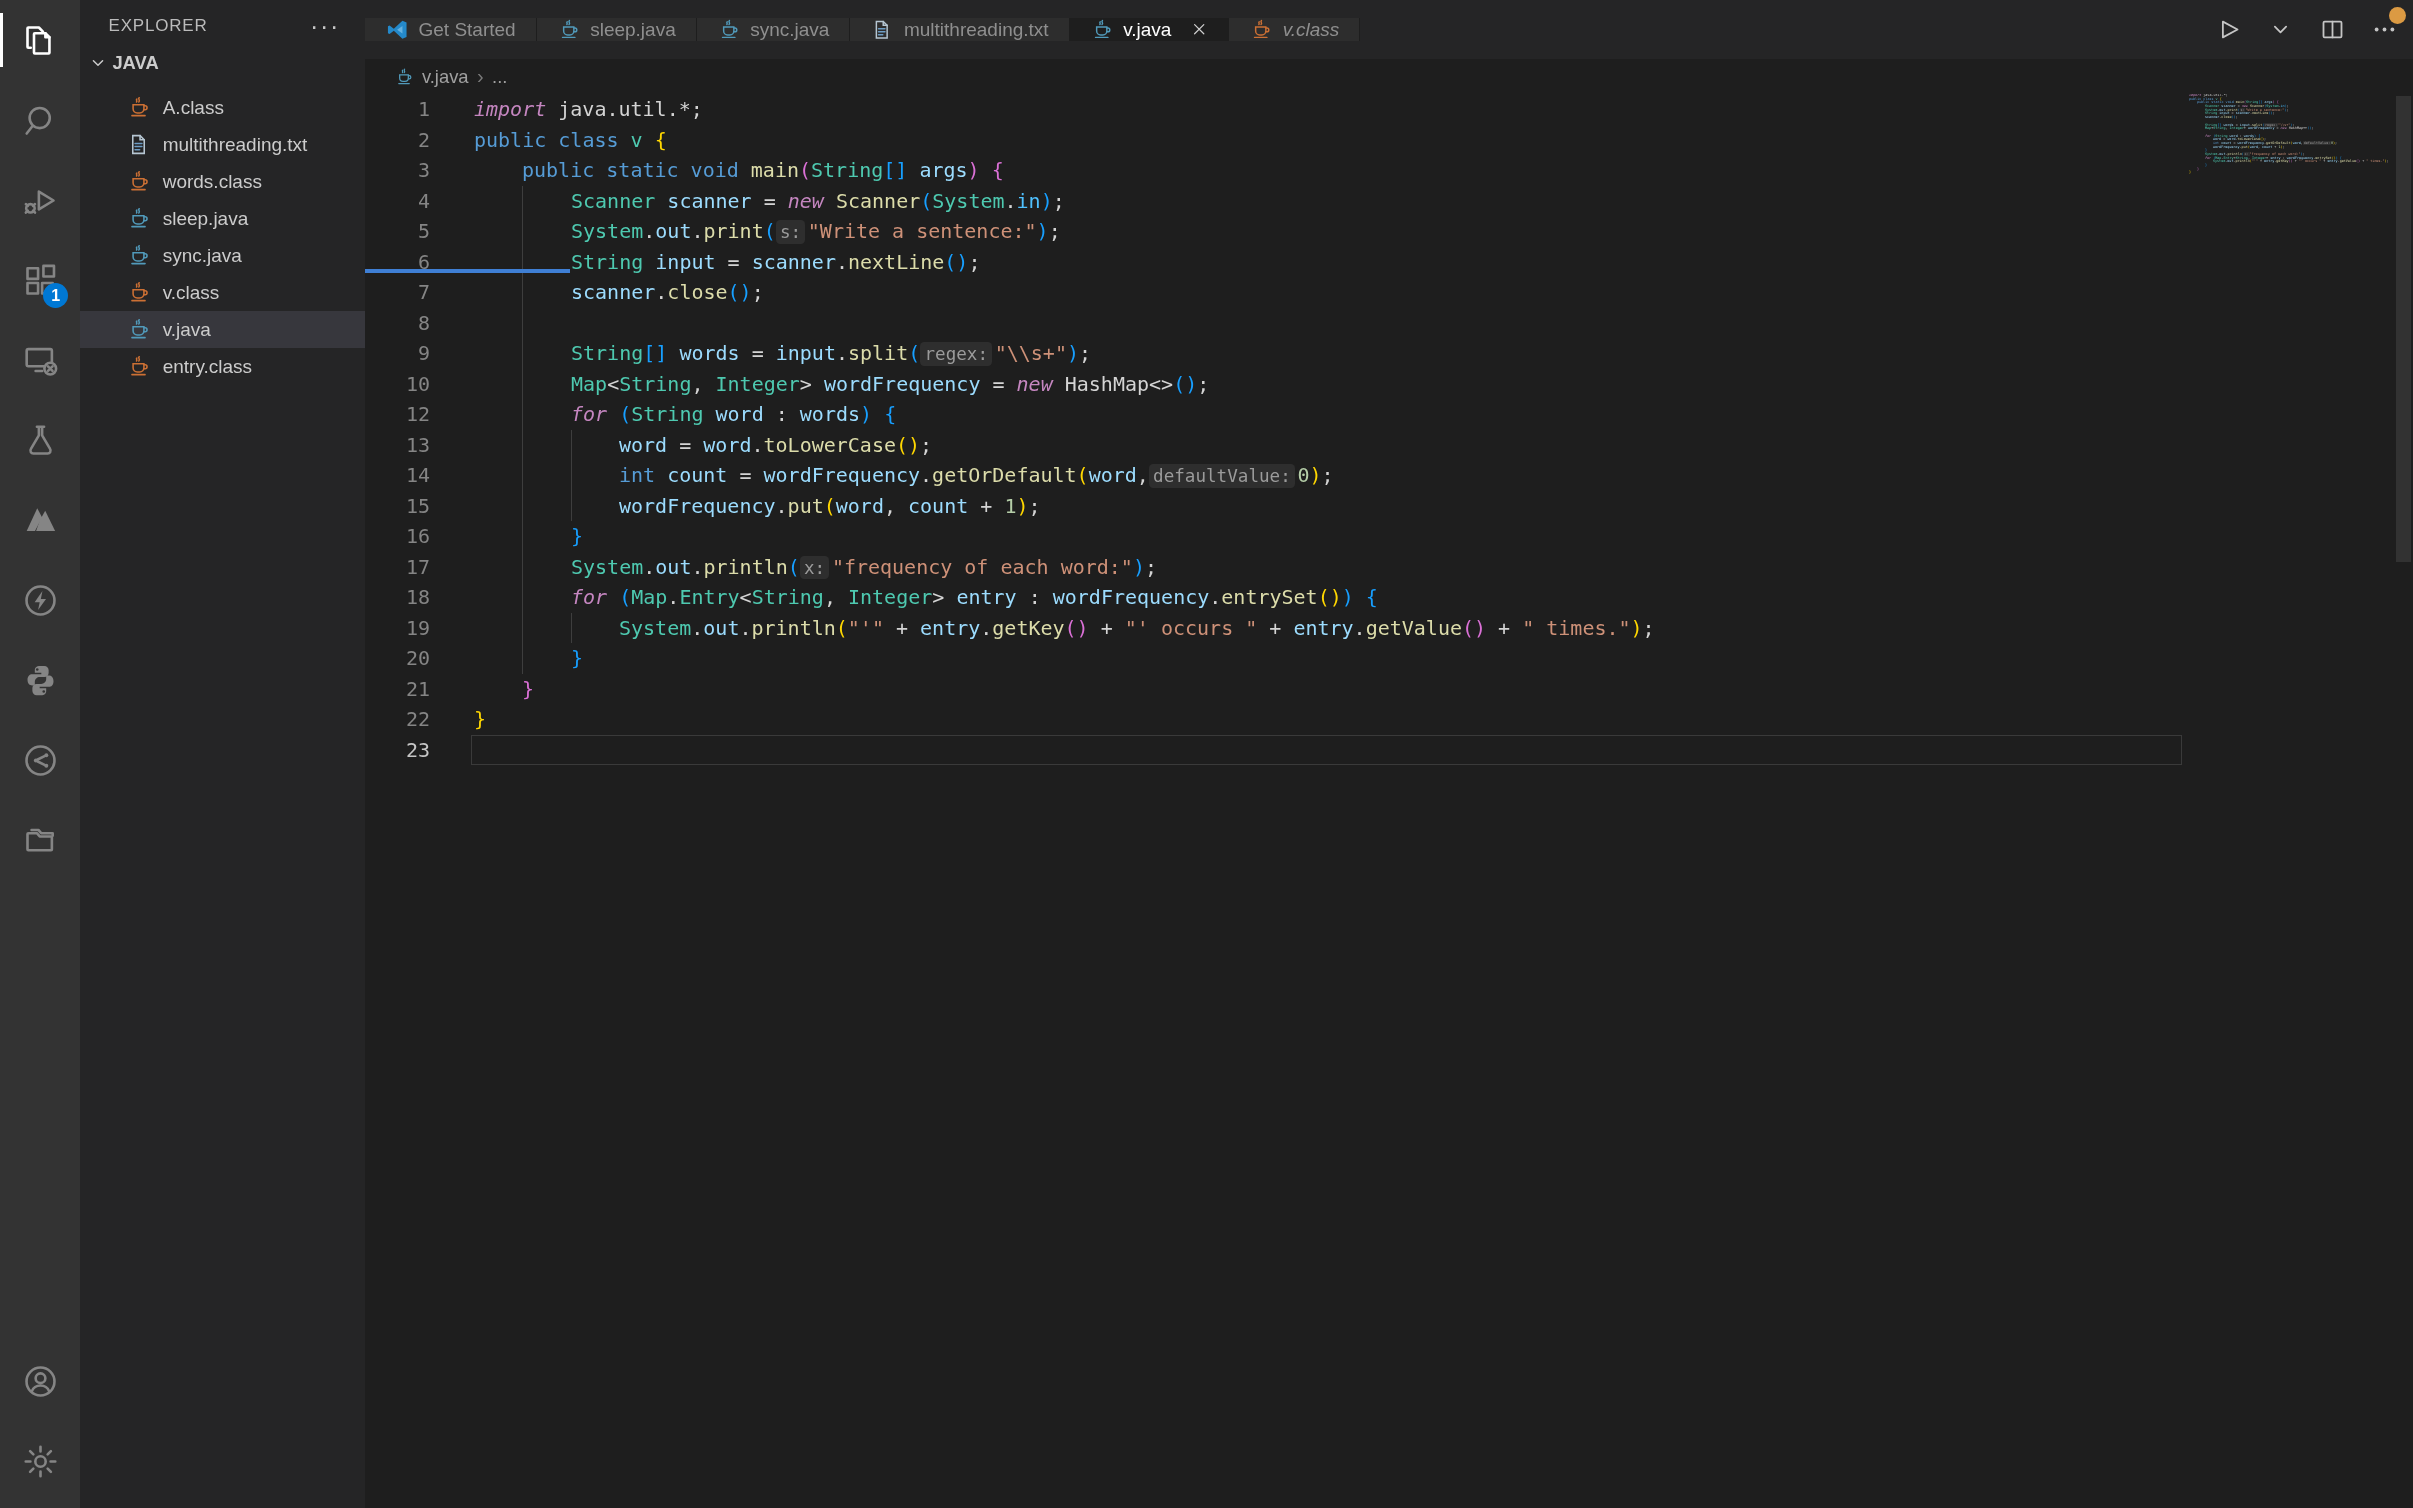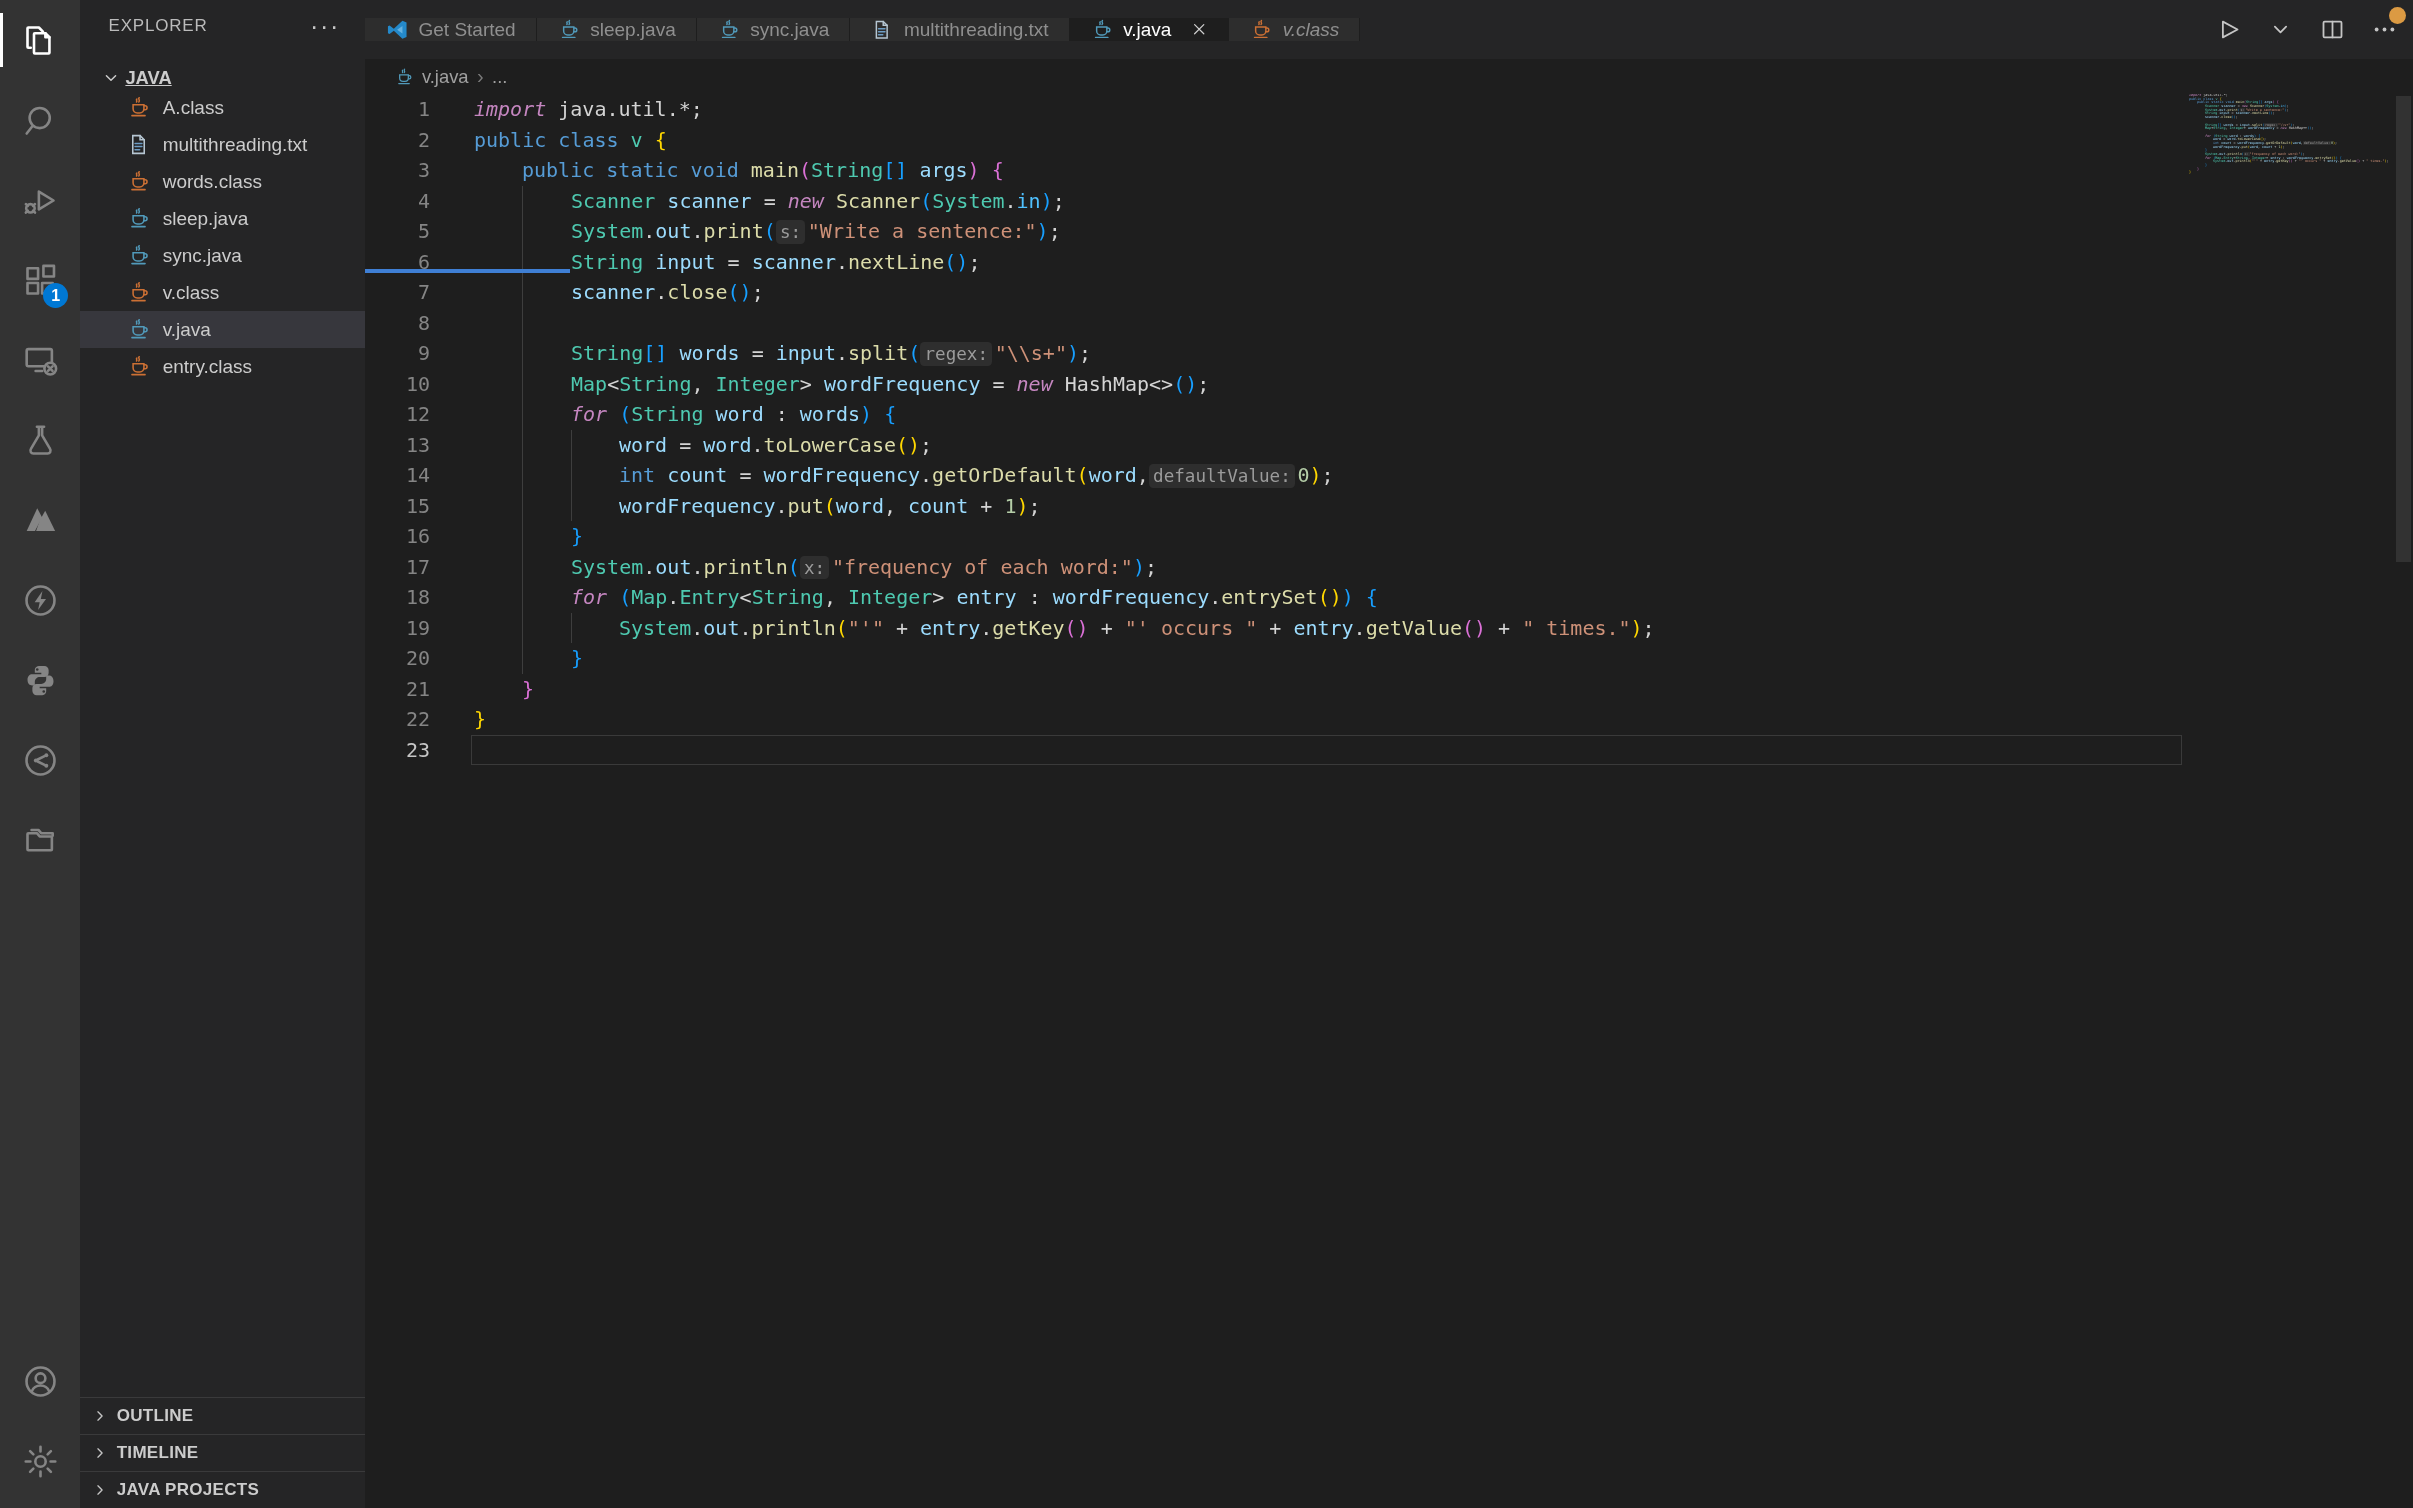--- a/index.html
+++ b/index.html
@@ -16,21 +16,21 @@
   .ab-item svg { width:39px; height:39px; }
   .ab-badge { position:absolute; right:11.7px; bottom:11.7px; min-width:25px; height:25px; border-radius:12.6px;
     background:#0078D4; color:#fff; font-size:16px; line-height:25px; text-align:center; font-weight:700; }
   .ab-bottom { margin-top:auto; display:flex; flex-direction:column; padding-bottom:6.7px; }
 
   
   .sidebar { width:285px; background:#252526; display:flex; flex-direction:column; flex-shrink:0; color:#cccccc; }
   .sb-header { height:52px; display:flex; align-items:center; padding:0 25px 0 28.5px; }
   .sb-title { font-size:17px; letter-spacing:0.8px; color:#bbbbbb; }
   .sb-more { margin-left:auto; color:#c5c5c5; font-size:25px; letter-spacing:1.7px; cursor:pointer; line-height:17px; }
-  .root-row { height:37px; display:flex; align-items:flex-end; padding-left:20px; cursor:pointer;text-decoration:underline; }
+  .root-row { height:37px; display:flex; align-items:flex-start; padding-left:7px; cursor:pointer; }
   .root-row svg { width:22px; height:22px; color:#cccccc; }
   .root-label { font-weight:700; font-size:18.4px; margin-left:3.4px; }
   .file-row { height:37px; display:flex; align-items:center; padding-left:46px; cursor:pointer; }
   .file-row.selected { background:#37373D; }
   .file-row .icon svg { width:25px; height:25px; }
   .file-label { font-size:19px; margin-left:11.7px; color:#cccccc; white-space:nowrap; }
   .tree { flex:1; overflow:hidden; }
   .sb-sections { }
   .section-row { height:37px; display:flex; align-items:center; padding-left:10px;
     border-top:0.8px solid rgba(204,204,204,0.13); cursor:pointer; }
@@ -334,46 +334,20 @@
                 <path d="M10.4 3.9c-1.2 1 .8 1.7-.3 2.8"></path>
                 <path d="M6.8 9.3h10.4v4a4 4 0 0 1-4 4h-2.4a4 4 0 0 1-4-4z"></path>
                 <path d="M17.4 10.3h.9a1.9 1.9 0 0 1 0 3.8h-1"></path>
                 <path d="M5.7 19.8h12.6"></path>
               </svg>
             </span>
             <span class="file-label">entry.class</span>
           </div>
         </div>
     </div>
-    <div class="sb-sections" id="sb-sections">
-        <div class="section-row">
-          <span class="icon" style="display: flex;">
-            <svg viewBox="0 0 24 24" fill="none" stroke="currentColor" stroke-width="1.6" stroke-linecap="round" stroke-linejoin="round">
-              <path d="M9.5 7l5 5-5 5"></path>
-            </svg>
-          </span>
-          <span class="section-label">OUTLINE</span>
-        </div>
-        <div class="section-row">
-          <span class="icon" style="display: flex;">
-            <svg viewBox="0 0 24 24" fill="none" stroke="currentColor" stroke-width="1.6" stroke-linecap="round" stroke-linejoin="round">
-              <path d="M9.5 7l5 5-5 5"></path>
-            </svg>
-          </span>
-          <span class="section-label">TIMELINE</span>
-        </div>
-        <div class="section-row">
-          <span class="icon" style="display: flex;">
-            <svg viewBox="0 0 24 24" fill="none" stroke="currentColor" stroke-width="1.6" stroke-linecap="round" stroke-linejoin="round">
-              <path d="M9.5 7l5 5-5 5"></path>
-            </svg>
-          </span>
-          <span class="section-label">JAVA PROJECTS</span>
-        </div>
-      </div>
   </div>
 
   <div class="main">
     <div class="tabbar">
       <div style="display:flex;align-items:center;" id="tabs">
           <div class="tab">
             <span class="icon" style="display: flex;">
               <svg viewBox="0 0 24 24">
                 <path fill="#2489CA" d="M17.8 2.9L9 11 4.7 7.7 3 8.5v7l1.7.8L9 13l8.8 8.1 4.2-1.8V4.7z"></path>
                 <path fill="#66b2e0" d="M17.8 8.2v7.6L12.4 12z"></path>

